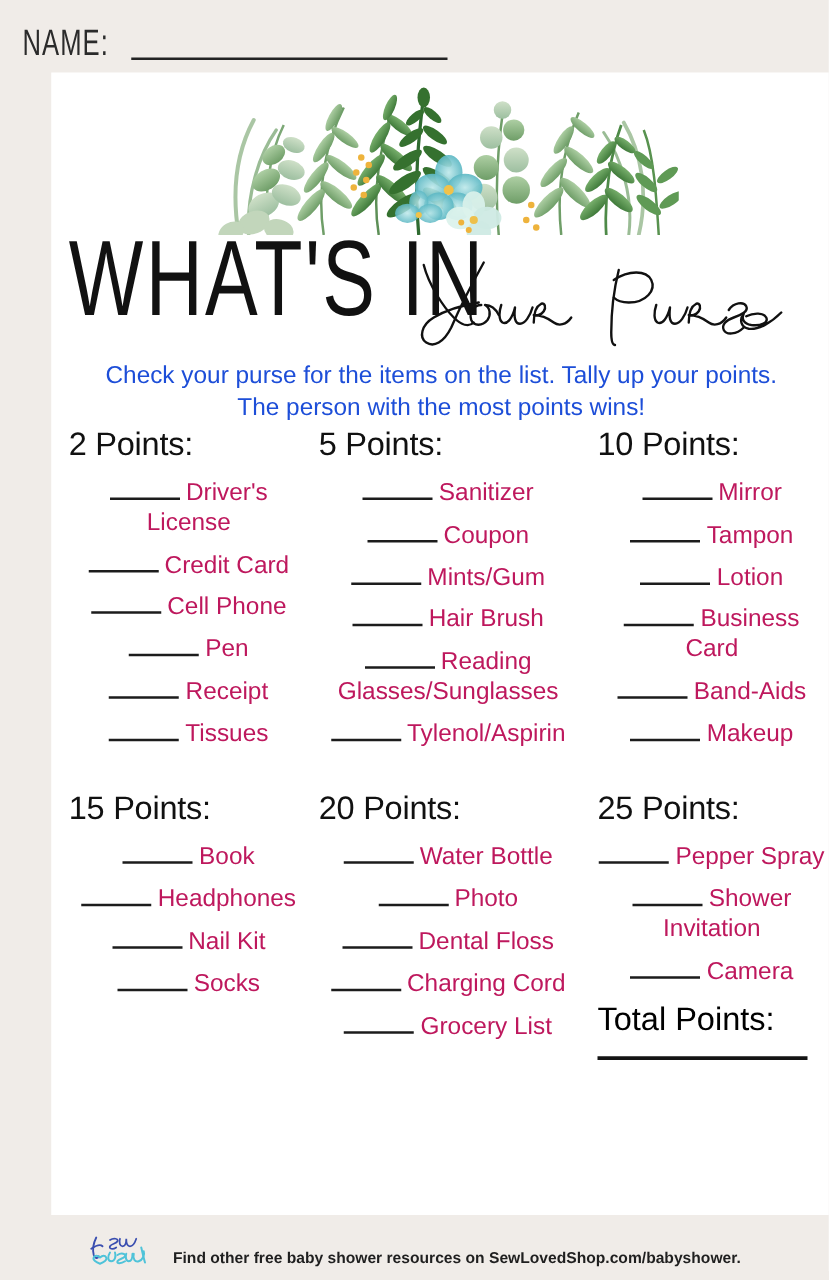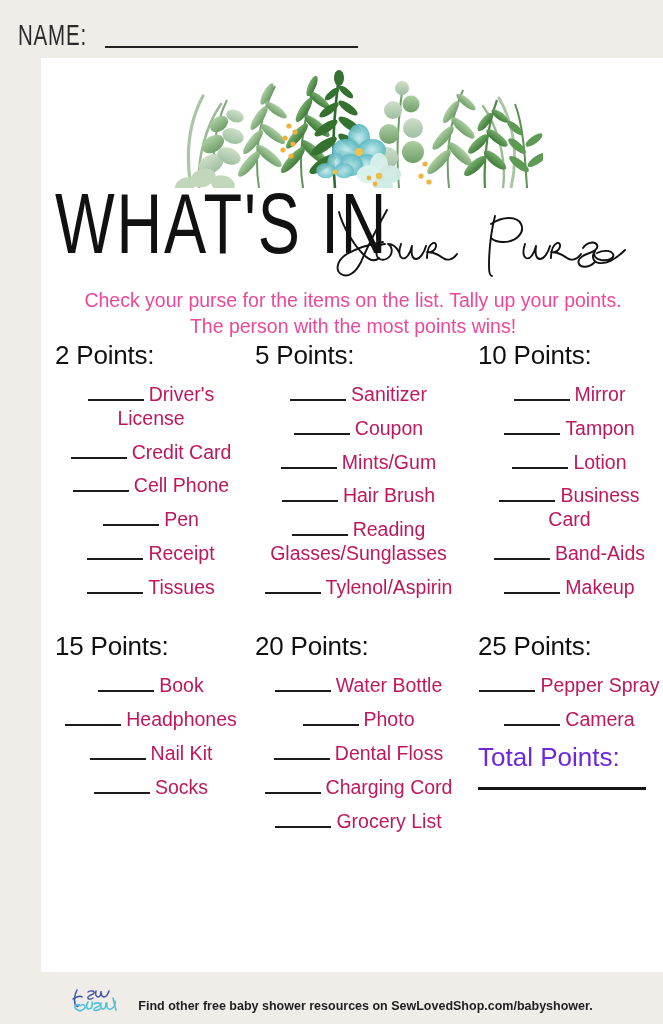--- a/index.html
+++ b/index.html
@@ -100,21 +100,21 @@
 
   
   .instructions {
     position: absolute;
     left: 42px;
     top: 230px;
     width: 540px;
     text-align: center;
     font-size: 19.5px;
     line-height: 1.33;
-    color: #ec4899;
+    color: #1d4ed8;
   }
 
   
   .grid {
     position: absolute;
     left: 0;
     top: 282px;
     width: 624px;
     display: grid;
     grid-template-columns: 210px 215px 199px;
@@ -148,21 +148,21 @@
     display: inline-block;
     width: 56px;
     border-bottom: 2.1px solid #1c1c1c;
     height: 0.82em;
     margin-right: 5px;
     vertical-align: baseline;
   }
 
   .total-head {
     font-size: 26px;
-    color: #6d28d9;
+    color: #000000;
     margin-top: 8px;
     margin-bottom: 14px;
     white-space: nowrap;
   }
   .total-line {
     width: 168px;
     border-bottom: 3.4px solid #141414;
     height: 1px;
   }
 
@@ -447,20 +447,21 @@
       <div class="item"><span class="blank"></span><span>Water Bottle</span></div>
       <div class="item"><span class="blank"></span><span>Photo</span></div>
       <div class="item"><span class="blank"></span><span>Dental Floss</span></div>
       <div class="item"><span class="blank"></span><span>Charging Cord</span></div>
       <div class="item"><span class="blank"></span><span>Grocery List</span></div>
     </div>
 
     <div class="col c3 block-bottom">
       <div class="points-head">25 Points:</div>
       <div class="item"><span class="blank"></span><span>Pepper Spray</span></div>
+      <div class="item"><span class="blank"></span><span>Shower Invitation</span></div>
       <div class="item"><span class="blank"></span><span>Camera</span></div>
       <div class="total-head">Total Points:</div>
       <div class="total-line"></div>
     </div>
 
   </div>
 </div>
 
 <div class="footer">
   <div class="logo">

